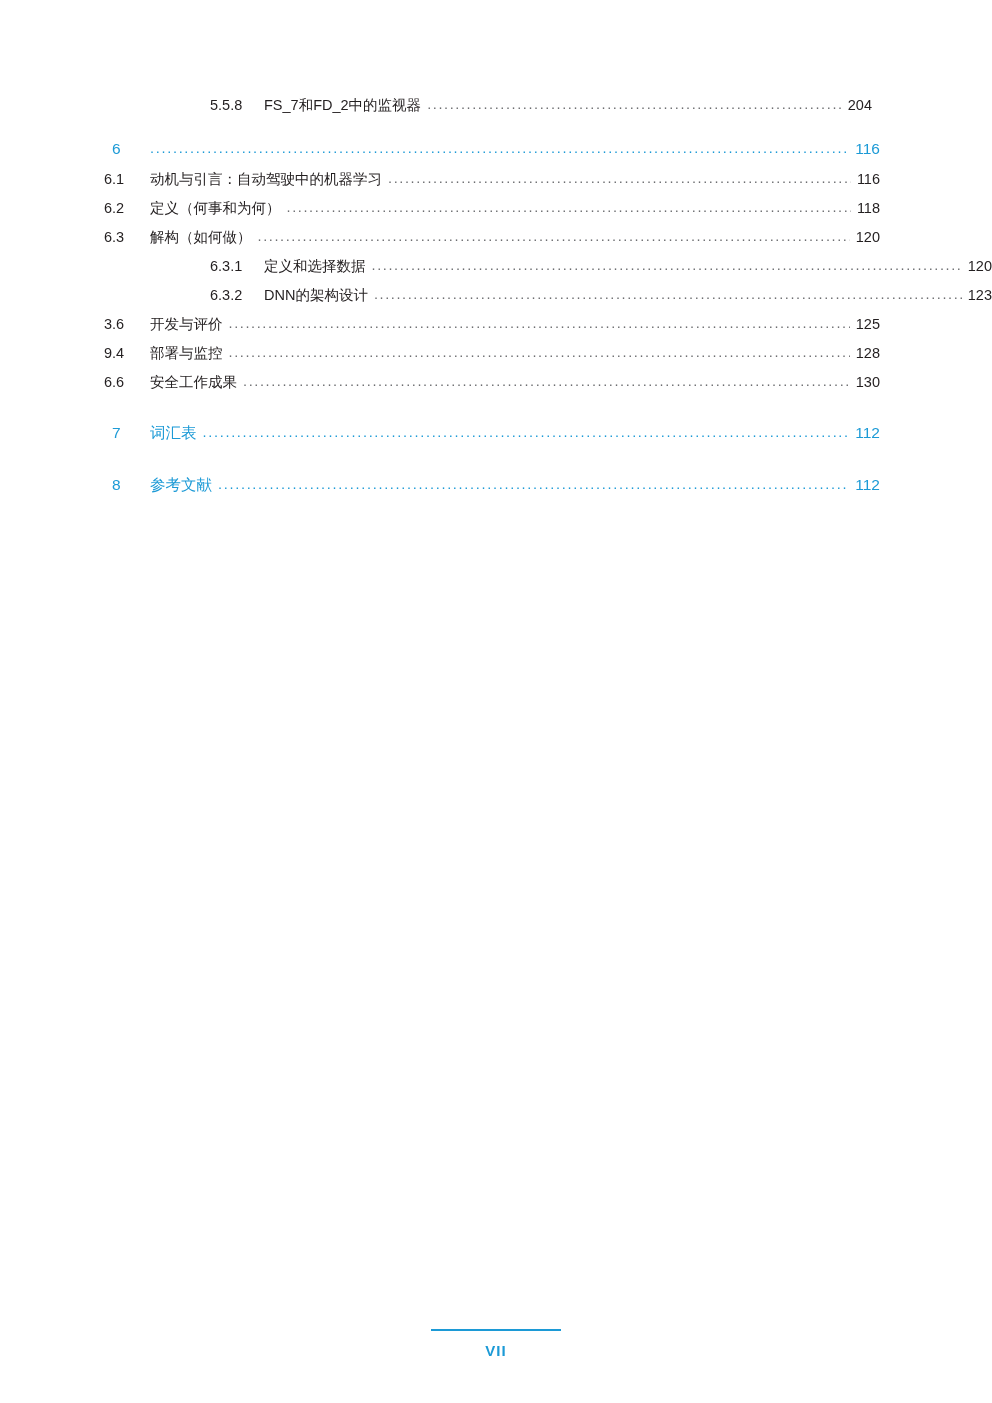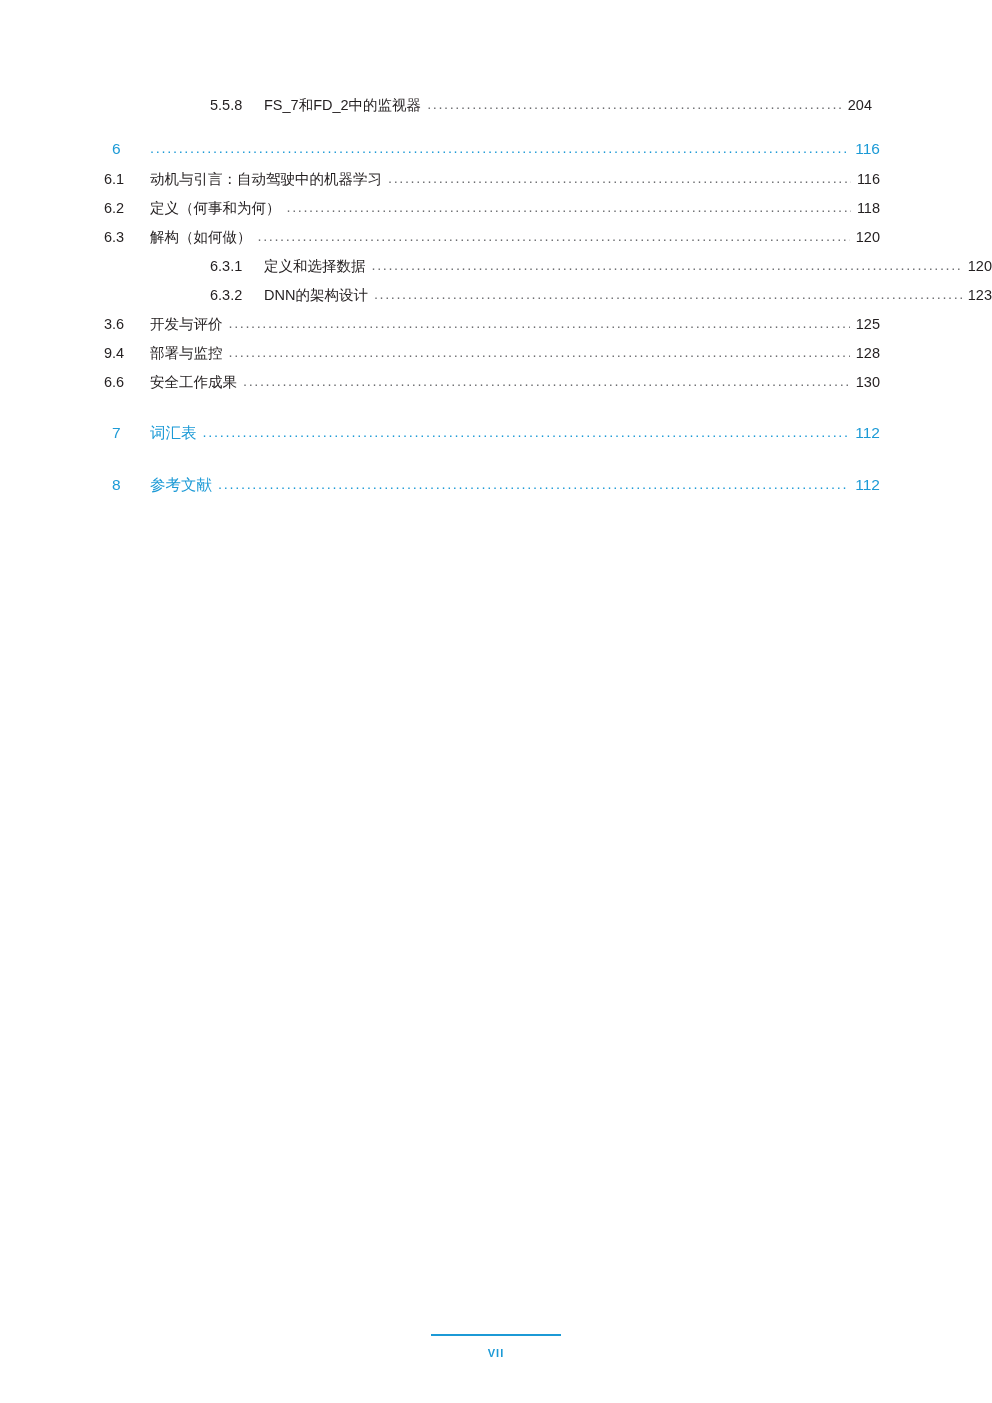--- a/index.html
+++ b/index.html
@@ -102,21 +102,21 @@
     text-align: center;
   }
   .footer-rule {
     width: 130px;
     height: 2px;
     background: #1c9ad6;
     margin: 0 auto 11px auto;
   }
   .footer-page {
     color: #1c9ad6;
-    font-size: 11px;
+    font-size: 15px;
     font-weight: bold;
     letter-spacing: 1px;
   }
 </style>
 </head>
 <body>
 
 <div class="page">
 
   <div class="toc">

